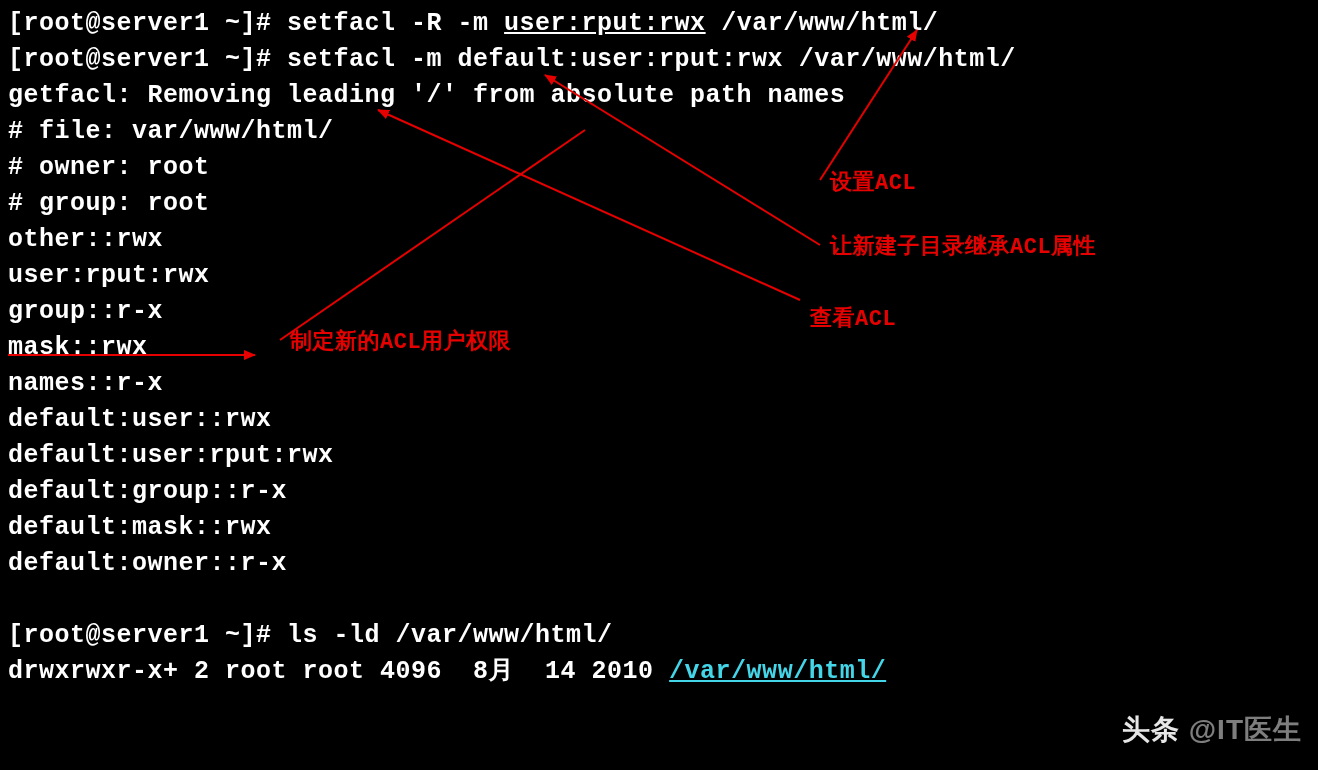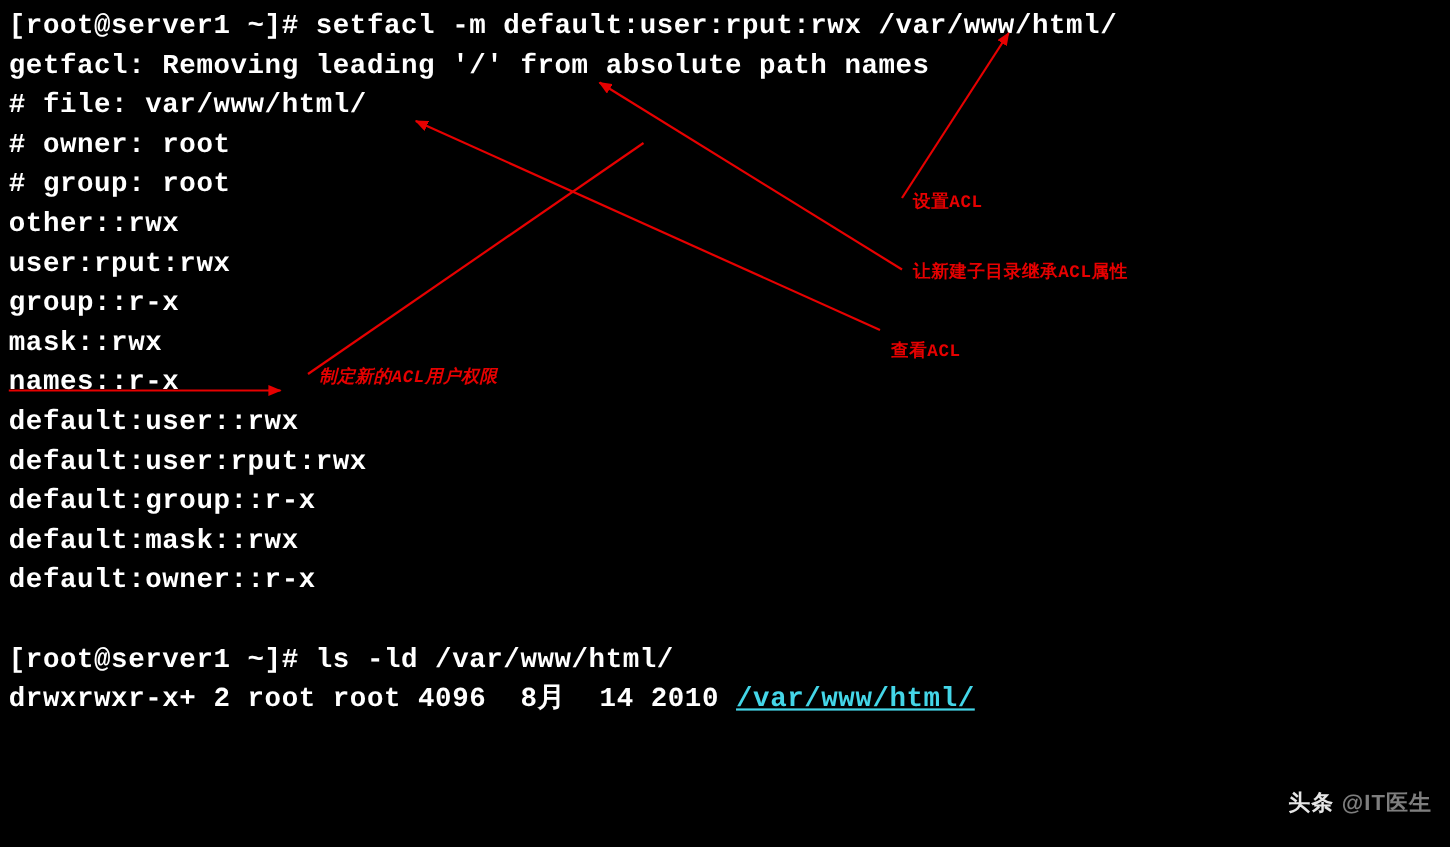--- a/index.html
+++ b/index.html
@@ -24,47 +24,48 @@
     color: #fff;
     font-weight: bold;
   }
   .tline { white-space: pre; }
   .u { text-decoration: underline; }
   .cyan { color: #44d6e8; }
   .annot {
     position: absolute;
     color: #e60000;
     font-weight: bold;
-    font-size: 16px;
+    font-size: 22px;
     white-space: nowrap;
   }
   svg.overlay {
     position: absolute;
     left: 0;
     top: 0;
     pointer-events: none;
   }
   .watermark {
     position: absolute;
     right: 16px;
     bottom: 22px;
     color: #fff;
     font-family: Arial, sans-serif;
     font-weight: bold;
-    font-size: 20px;
+    font-size: 28px;
     opacity: 0.9;
     letter-spacing: 1px;
   }
   .watermark .light { opacity: 0.55; }
 </style>
 </head>
 <body>
 
 <div class="terminal">
 
+  <div class="tline"><span>[root@server1 ~]# </span><span>setfacl -R -m </span><span class="u">user:rput:rwx</span><span> /var/www/html/</span></div>
 
   <div class="tline"><span>[root@server1 ~]# </span><span>setfacl -m default:user:rput:rwx /var/www/html/</span></div>
 
 
   <div class="tline">getfacl: Removing leading '/' from absolute path names</div>
   <div class="tline"># file: var/www/html/</div>
   <div class="tline"># owner: root</div>
   <div class="tline"># group: root</div>
   <div class="tline">other::rwx</div>
   <div class="tline">user:rput:rwx</div>
@@ -79,21 +80,21 @@
 
   <div class="tline">&nbsp;</div>
 
   <div class="tline"><span>[root@server1 ~]# </span><span>ls -ld /var/www/html/</span></div>
 
   <div class="tline"><span>drwxrwxr-x+ 2 root root 4096  8月  14 2010 </span><span class="cyan u">/var/www/html/</span></div>
 
   <div class="annot" style="left:830px; top:166px;">设置ACL</div>
   <div class="annot" style="left:830px; top:230px;">让新建子目录继承ACL属性</div>
   <div class="annot" style="left:810px; top:290px;margin-top:12px;">查看ACL</div>
-  <div class="annot" style="left:290px; top:325px;font-style:italic;">制定新的ACL用户权限</div>
+  <div class="annot" style="left:290px; top:325px;">制定新的ACL用户权限</div>
 
   <svg class="overlay" width="1318" height="770">
     <defs>
       <marker id="arrowhead" markerWidth="12" markerHeight="10" refX="11" refY="5" orient="auto" markerUnits="userSpaceOnUse">
         <polygon points="0 0, 12 5, 0 10" fill="#e60000"></polygon>
       </marker>
     </defs>
 
     <line x1="820" y1="180" x2="917" y2="30" stroke="#e60000" stroke-width="2" marker-end="url(#arrowhead)"></line>
 

